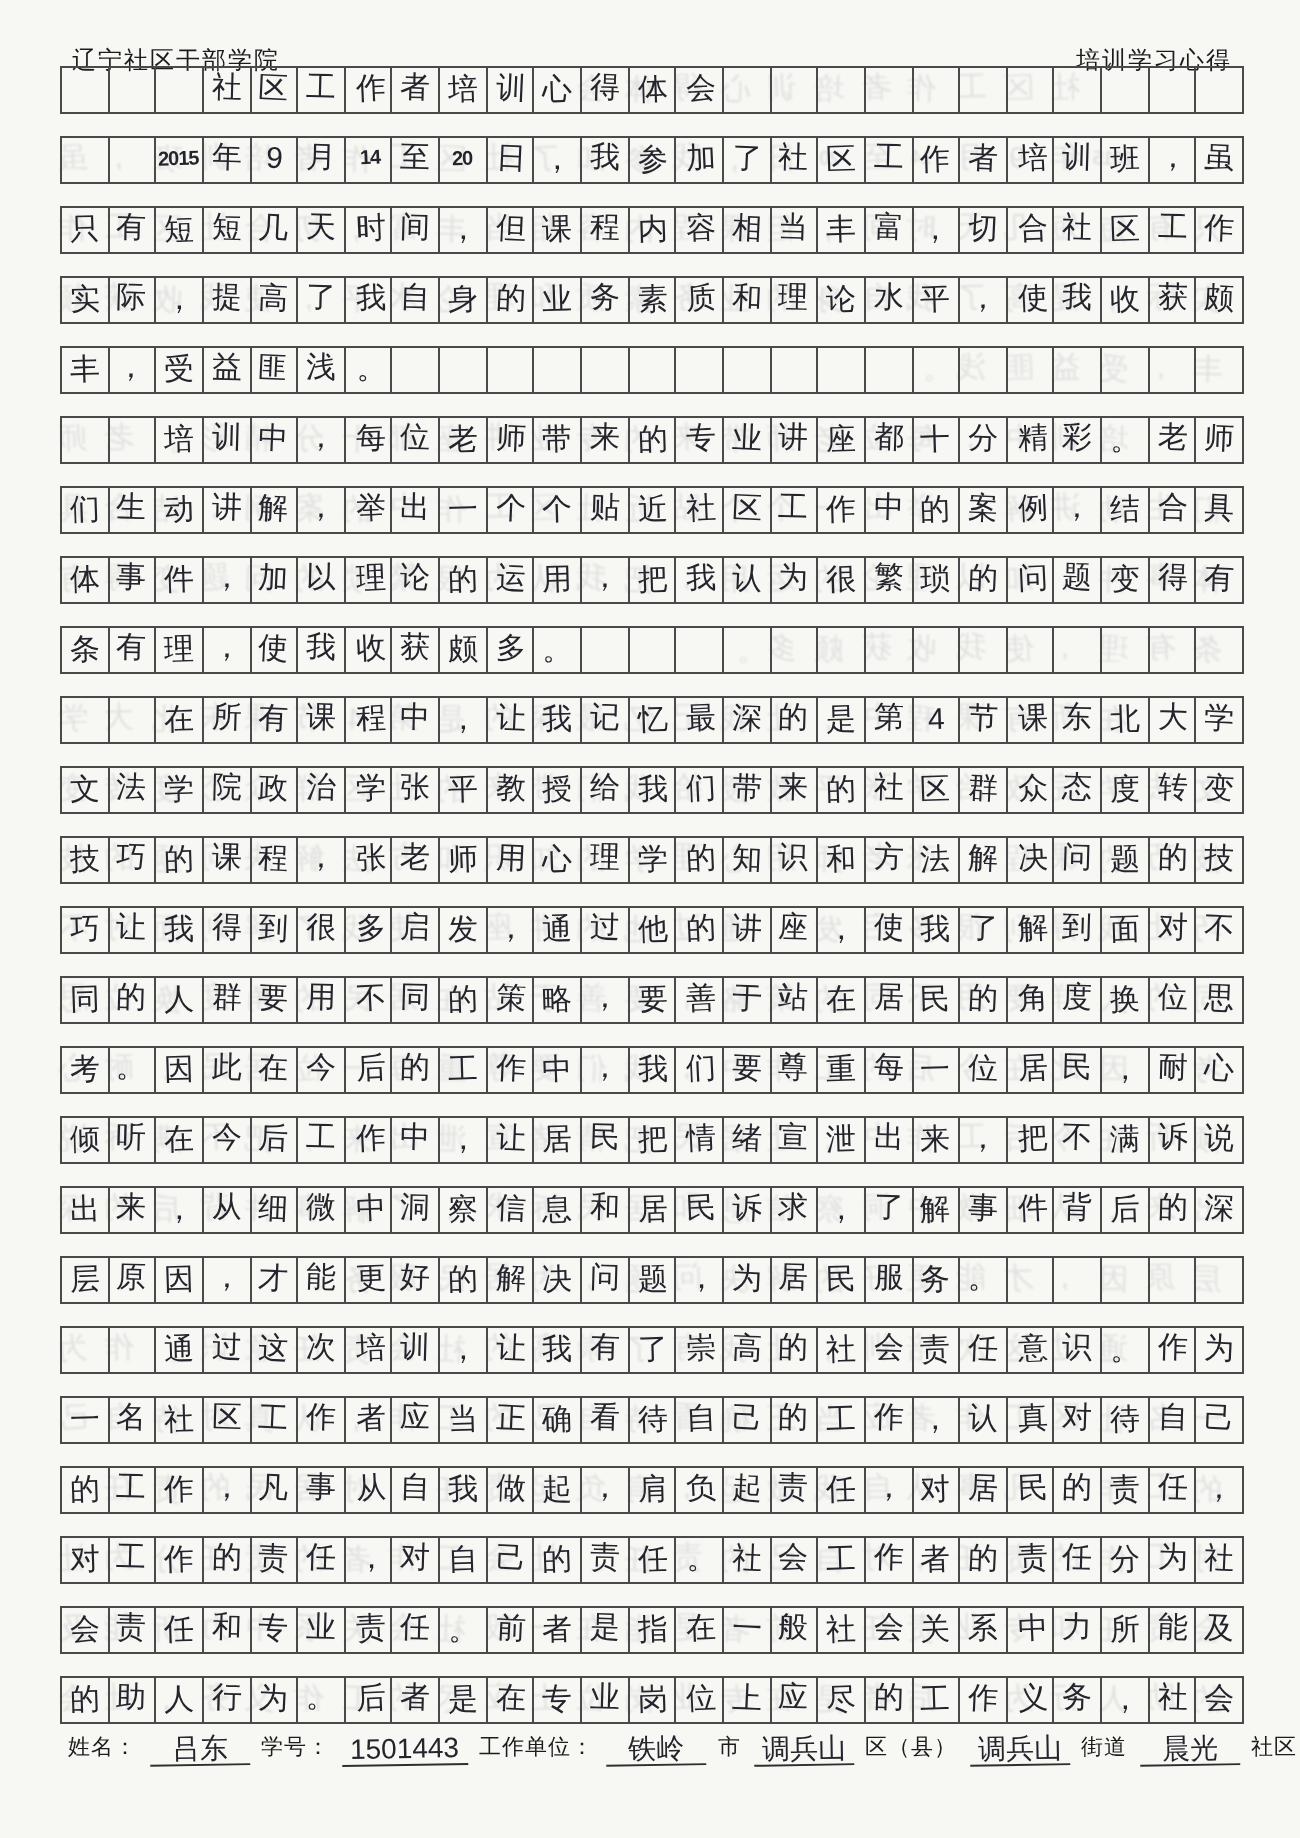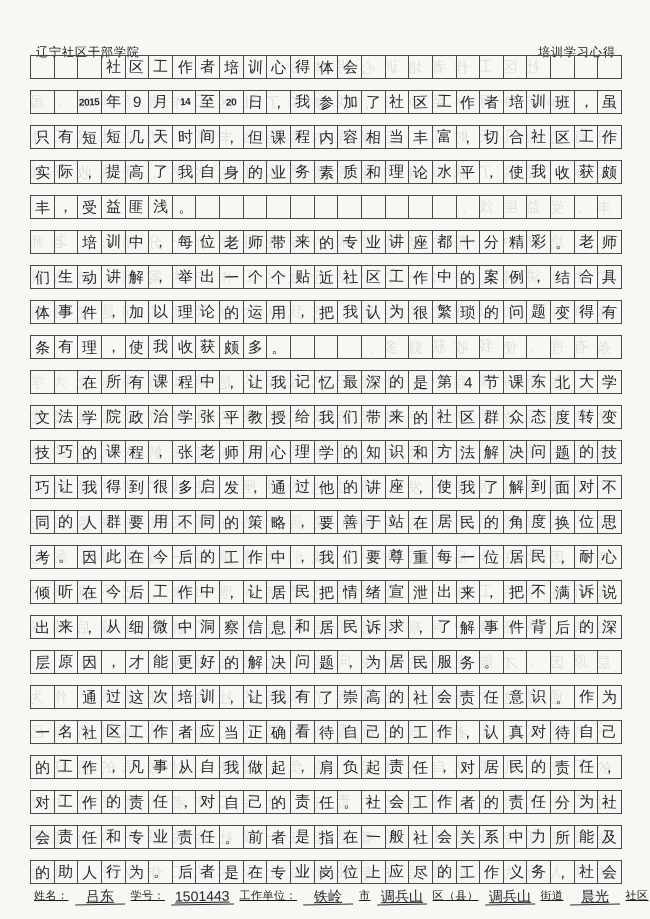--- a/index.html
+++ b/index.html
@@ -10,21 +10,21 @@
   }
   html,body{margin:0;padding:0;}
   body{
     width:650px;height:919px;
     background:radial-gradient(ellipse at 50% 45%, #fafaf7 60%, #ececе8 100%);
     background-color:var(--paper);
     font-family:"Liberation Sans", sans-serif;
     position:relative;
     overflow:hidden;
   }
-  .sheet{position:absolute;inset:0;margin-top:22px;}
+  .sheet{position:absolute;inset:0;}
   
   .pageheader{
     position:absolute;left:36px;right:34px;top:22px;
     display:flex;justify-content:space-between;
     font-family:"Liberation Serif", serif;
     font-size:12px;color:var(--print);letter-spacing:1px;
   }
   
   .gridwrap{position:absolute;left:30px;top:33px;width:592px;}
   #grid,#ghost{position:absolute;left:0;top:0;width:100%;}
@@ -58,21 +58,20 @@
     pointer-events:none;
   }
   #ghost .crow,#ghost .cell{border-color:transparent !important;}
   
   .pagefooter{
     position:absolute;left:34px;right:28px;top:866px;
     display:flex;align-items:center;
     font-family:"Liberation Serif", serif;
     font-size:11px;color:var(--print);
     white-space:nowrap;
-    text-decoration:underline;
   }
   .ffield{display:flex;align-items:flex-end;}
   .flabel{padding-bottom:2px;letter-spacing:0.5px;}
   .fvalue{
     display:inline-block;text-align:center;
     border-bottom:1px solid #2e2e2e;
     font-family:"Liberation Sans", sans-serif;
     font-size:14px;color:var(--ink);
     padding:0 4px 0 4px;margin:0 6px;
     min-width:42px;line-height:16px;

